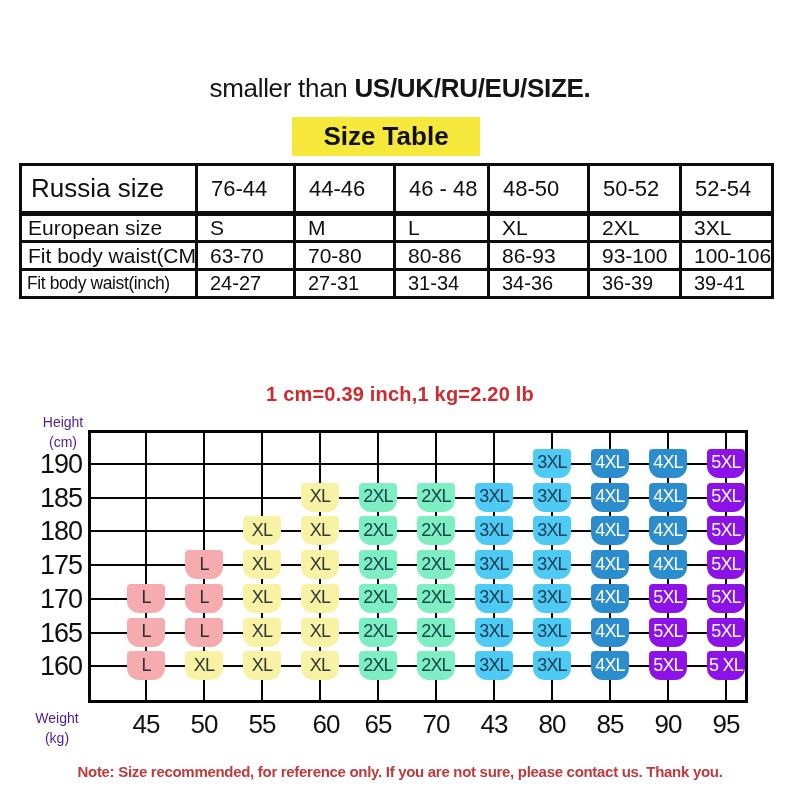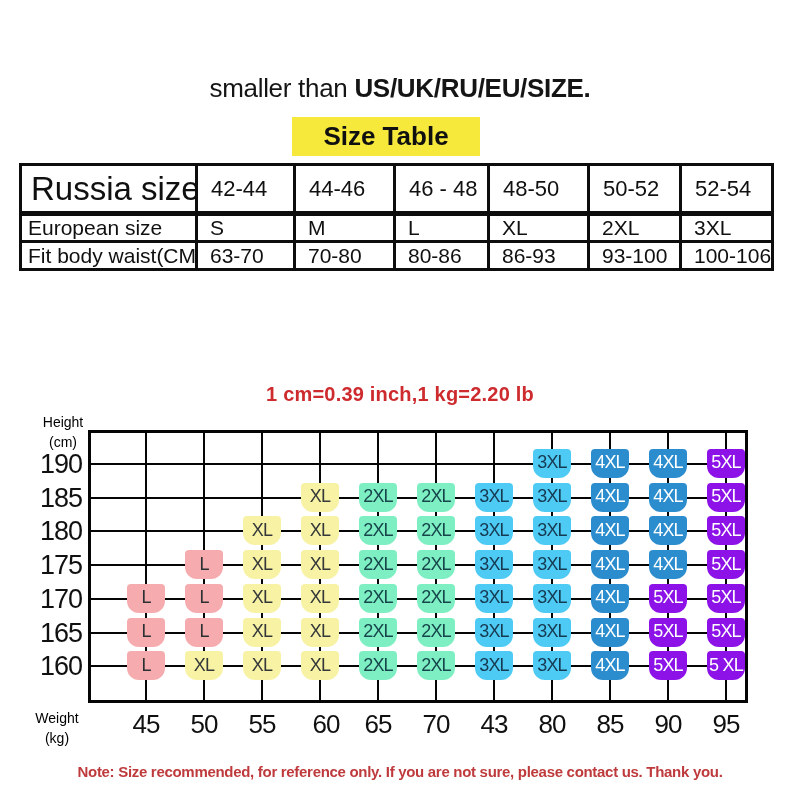--- a/index.html
+++ b/index.html
@@ -15,38 +15,38 @@
   .badge { position:absolute; top:117px; left:292px; width:188px; height:39px; line-height:39px;
            text-align:center; font-size:26px; font-weight:bold; color:#101010; background:var(--badge-bg,#F6E93C); }
 
   table.size-table { position:absolute; top:163px; left:19px; width:752px; border-collapse:collapse; table-layout:fixed; color:#101010; }
   .size-table th, .size-table td { border:3px solid #0d0d0d; vertical-align:middle; text-align:left;
     font-weight:normal; white-space:nowrap; overflow:hidden; }
   .size-table col.c0 { width:176px; } .size-table col.c1 { width:98px; } .size-table col.c2 { width:100px; }
   .size-table col.c3 { width:94px; }  .size-table col.c4 { width:100px; } .size-table col.c5 { width:92px; }
   .size-table col.c6 { width:92px; }
   .size-table tr:nth-child(1) th, .size-table tr:nth-child(1) td { height:49px; border-bottom-width:5px; }
-  .size-table tr:nth-child(1) th { font-size:33px; padding-left:9px; }
+  .size-table tr:nth-child(1) th { font-size:26px; padding-left:9px; }
   .size-table tr:nth-child(1) td { font-size:22px; padding-left:13px; }
   .size-table tr:nth-child(2) th, .size-table tr:nth-child(3) th { height:28px; font-size:21px; padding-left:6px; }
   .size-table tr:nth-child(2) td, .size-table tr:nth-child(3) td { font-size:21px; padding-left:12px; }
   .size-table tr:nth-child(4) th, .size-table tr:nth-child(5) th { height:28px; font-size:17.5px; padding-left:5px; letter-spacing:-0.4px; }
   .size-table tr:nth-child(4) td, .size-table tr:nth-child(5) td { font-size:20px; padding-left:12px; }
 
   .note-measure { position:absolute; top:340px; left:30px; font-size:15.5px; color:var(--note-red,#BF3A3C); }
   .chart-title  { position:absolute; top:383px; left:0; right:0; text-align:center; font-size:20px;
                   font-weight:bold; color:var(--title-red,#CE2B2F); letter-spacing:0.2px; }
 
   .chart { position:absolute; top:410px; left:0; width:800px; height:350px; }
   .chart > div { position:absolute; }
   .chart-plot { border:3px solid #050505; z-index:0; }
   .vline, .hline { background:#050505; z-index:1; }
   .htick { font-size:27px; height:30px; line-height:30px; text-align:right; color:#101010; letter-spacing:-1px; z-index:2; }
   .wtick { font-size:26px; height:28px; line-height:28px; text-align:center; color:#101010; letter-spacing:-1px; z-index:2; }
-  .axis-label { font-size:14px; color:#000000; text-align:center; white-space:pre-line; line-height:1.45; z-index:2; }
+  .axis-label { font-size:14px; color:#4c1d95; text-align:center; white-space:pre-line; line-height:1.45; z-index:2; }
   .size-icon { width:38px; height:29px; border-radius:4px 4px 12px 12px; display:flex; align-items:center;
                justify-content:center; font-size:18px; letter-spacing:-0.8px; z-index:3; padding-bottom:1px; }
 
   .note-bottom { position:absolute; top:763px; left:0; right:0; text-align:center; font-size:15px;
                  font-weight:bold; letter-spacing:-0.3px; color:var(--note-red,#BF3A3C); }
 </style>
 </head>
 <body>
 
 <div class="page">
@@ -61,21 +61,21 @@
         <col class="c1">
         <col class="c2">
         <col class="c3">
         <col class="c4">
         <col class="c5">
         <col class="c6">
       </colgroup>
     <tbody>
       <tr>
         <th>Russia size</th>
-        <td>42-44</td>
+        <td>76-44</td>
         <td>44-46</td>
         <td>46 - 48</td>
         <td>48-50</td>
         <td>50-52</td>
         <td>52-54</td>
       </tr>
       <tr>
         <th>European size</th>
         <td>S</td>
         <td>M</td>
@@ -85,20 +85,29 @@
         <td>3XL</td>
       </tr>
       <tr>
         <th>Fit body waist(CM)</th>
         <td>63-70</td>
         <td>70-80</td>
         <td>80-86</td>
         <td>86-93</td>
         <td>93-100</td>
         <td>100-106</td>
+      </tr>
+      <tr>
+        <th>Fit body waist(inch)</th>
+        <td>24-27</td>
+        <td>27-31</td>
+        <td>31-34</td>
+        <td>34-36</td>
+        <td>36-39</td>
+        <td>39-41</td>
       </tr>
     </tbody>
   </table>
 
 
   <div class="chart-title">1 cm=0.39 inch,1 kg=2.20 lb</div>
 
   <div class="chart" id="chart">
       <div class="chart-plot" style="left: 88px; top: 20px; width: 660px; height: 273px;"></div>
       <div class="vline" style="left: 145px; top: 20px; width: 2px; height: 273px;"></div>

